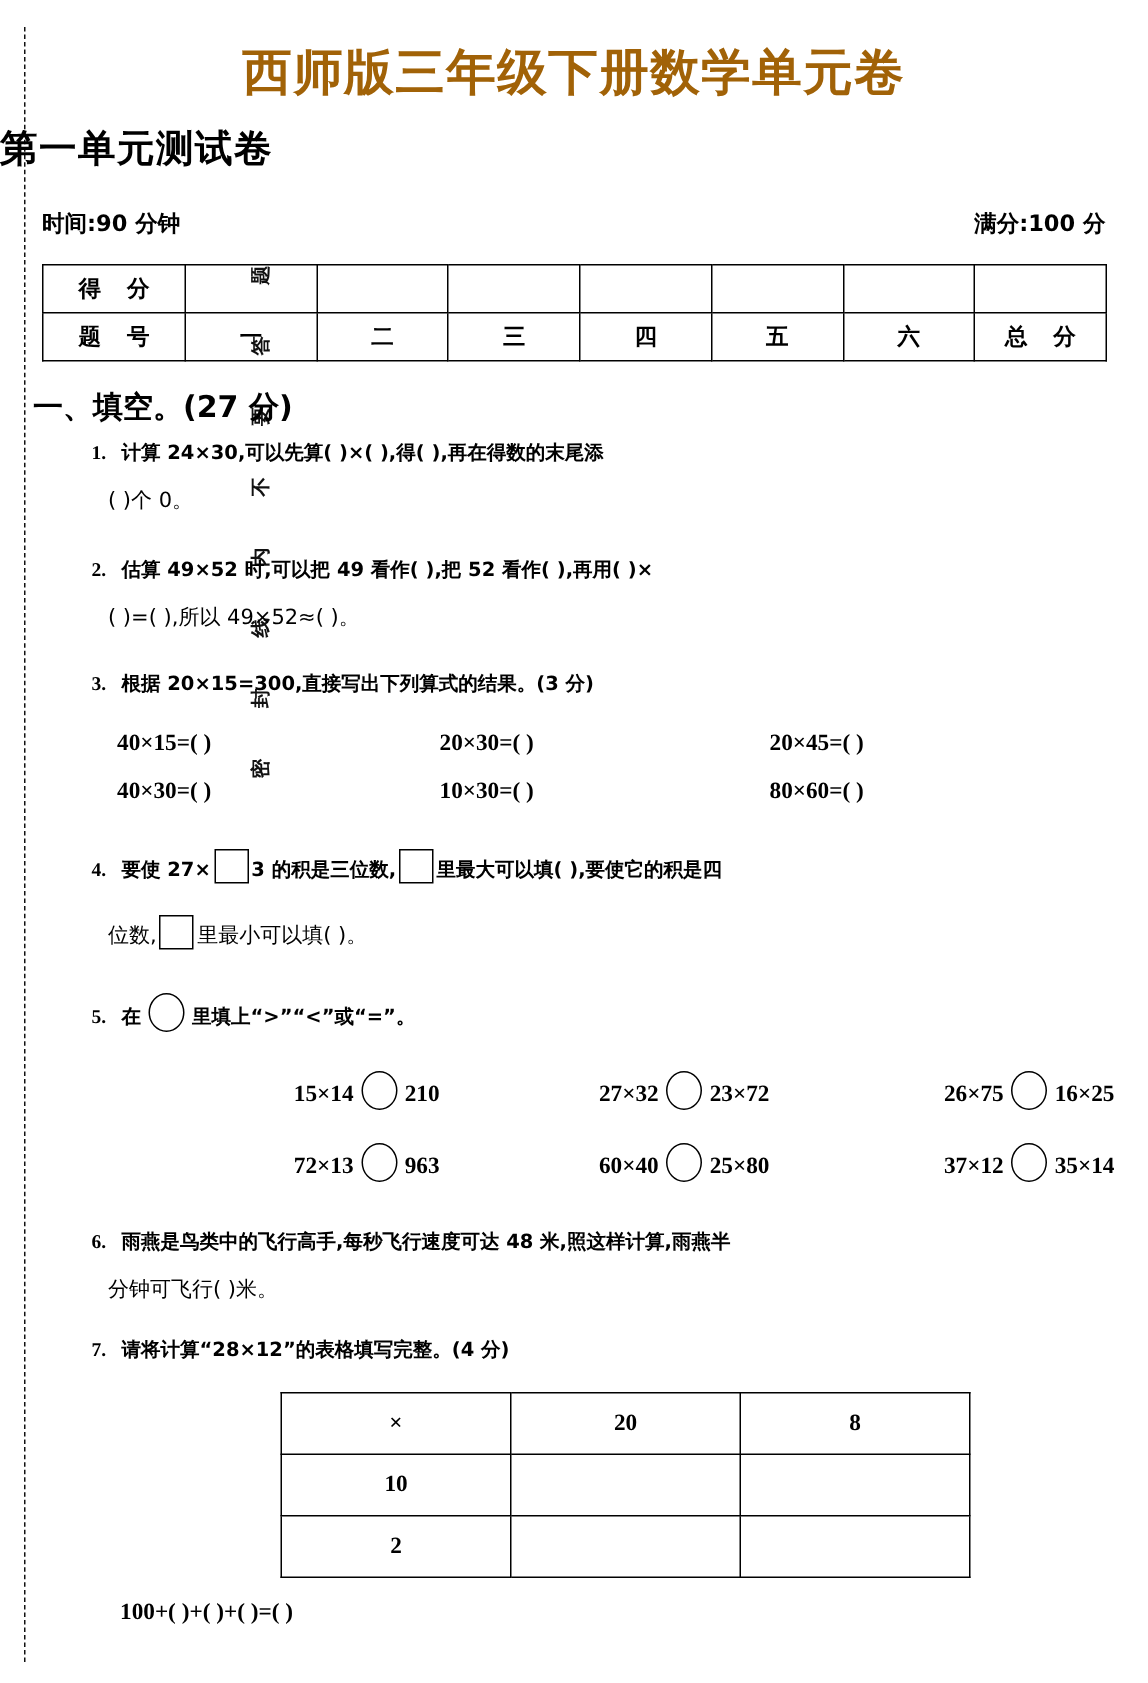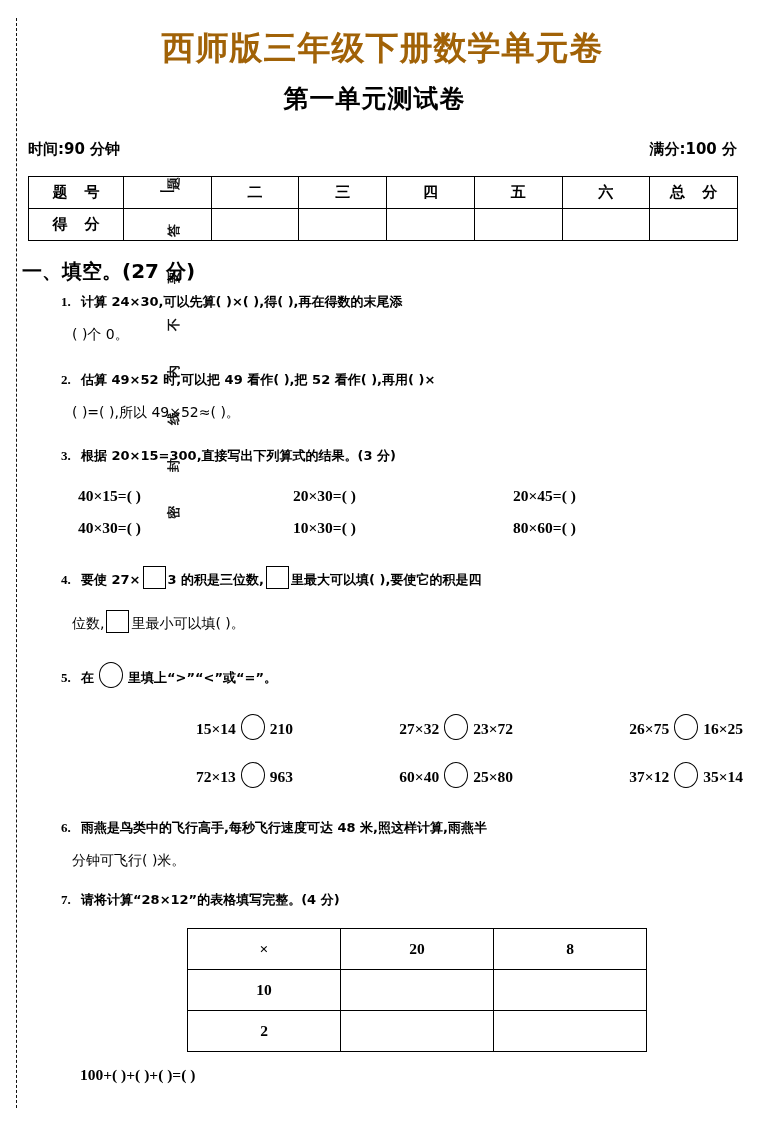--- a/index.html
+++ b/index.html
@@ -53,21 +53,21 @@
     font-family: "DejaVu Sans", "Liberation Sans", sans-serif;
     font-weight: bold;
     font-size: 33px;
     letter-spacing: 1px;
     color: #a16207;
   }
   .title-sub {
     position: absolute;
     left: 0; right: 16px;
     top: 82px;
-    text-align: center;
+    text-align: left;
     font-family: "DejaVu Sans", "Liberation Sans", sans-serif;
     font-weight: bold;
     font-size: 25px;
     letter-spacing: 1px;
     color: #000;
   }
   .meta-row {
     position: absolute;
     left: 28px;
     right: 28px;
@@ -210,39 +210,39 @@
   <div class="title-sub">第一单元测试卷</div>
 
   <div class="meta-row">
     <span>时间:90 分钟</span>
     <span>满分:100 分</span>
   </div>
 
   <table class="score-table">
     <tbody>
       <tr>
+        <td class="lead">得  分</td>
+        <td></td>
+        <td></td>
+        <td></td>
+        <td></td>
+        <td></td>
+        <td></td>
+        <td></td>
+      </tr>
+      <tr>
         <td class="lead">题  号</td>
         <td>一</td>
         <td>二</td>
         <td>三</td>
         <td>四</td>
         <td>五</td>
         <td>六</td>
         <td>总  分</td>
       </tr>
-      <tr>
-        <td class="lead">得  分</td>
-        <td></td>
-        <td></td>
-        <td></td>
-        <td></td>
-        <td></td>
-        <td></td>
-        <td></td>
-      </tr>
     </tbody>
   </table>
 
   <div class="sec-head" style="top:258px;">一、填空。(27 分)</div>
 
   <div class="q" style="top:292px;">
     <span class="num">1.</span><span>计算 24×30,可以先算(      )×(      ),得(      ),再在得数的末尾添</span>
   </div>
   <div class="ind" style="top:324px;">(     )个 0。</div>
 

